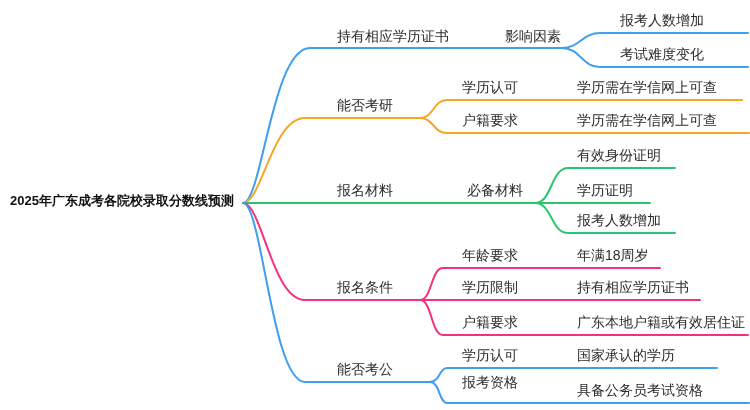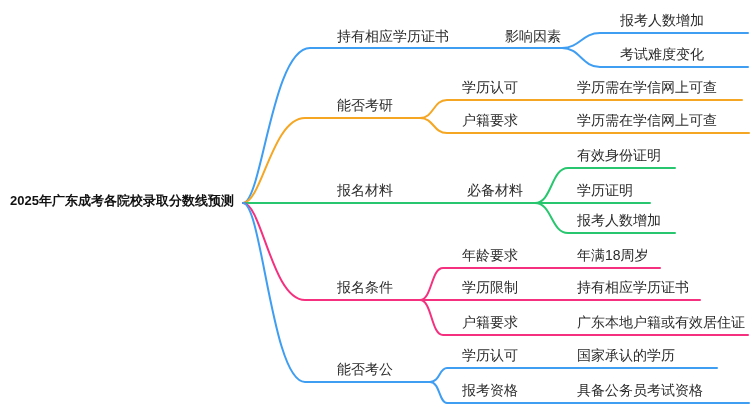--- a/index.html
+++ b/index.html
@@ -76,16 +76,16 @@
   <div class="node" style="left:462px;top:247px">年龄要求</div>
   <div class="node" style="left:577px;top:247px">年满18周岁</div>
   <div class="node" style="left:462px;top:279px">学历限制</div>
   <div class="node" style="left:577px;top:279px">持有相应学历证书</div>
   <div class="node" style="left:462px;top:314px">户籍要求</div>
   <div class="node" style="left:577px;top:314px">广东本地户籍或有效居住证</div>
 
   <div class="node" style="left:337px;top:361px">能否考公</div>
   <div class="node" style="left:462px;top:347px">学历认可</div>
   <div class="node" style="left:577px;top:347px">国家承认的学历</div>
-  <div class="node" style="left:462px;top:382px">报考资格</div>
+  <div class="node" style="left:462px;top:374px">报考资格</div>
   <div class="node" style="left:577px;top:382px">具备公务员考试资格</div>
 
 </div>
 
 </body></html>

